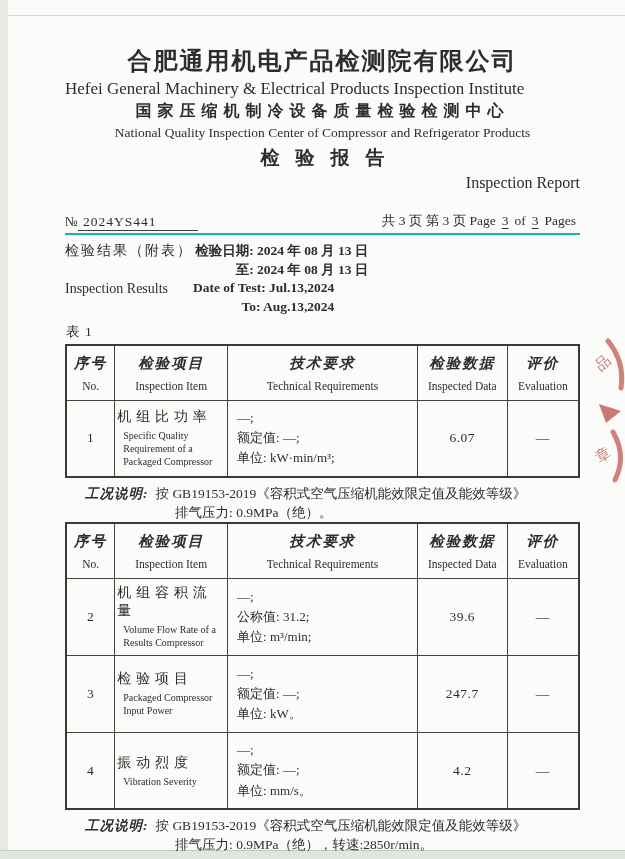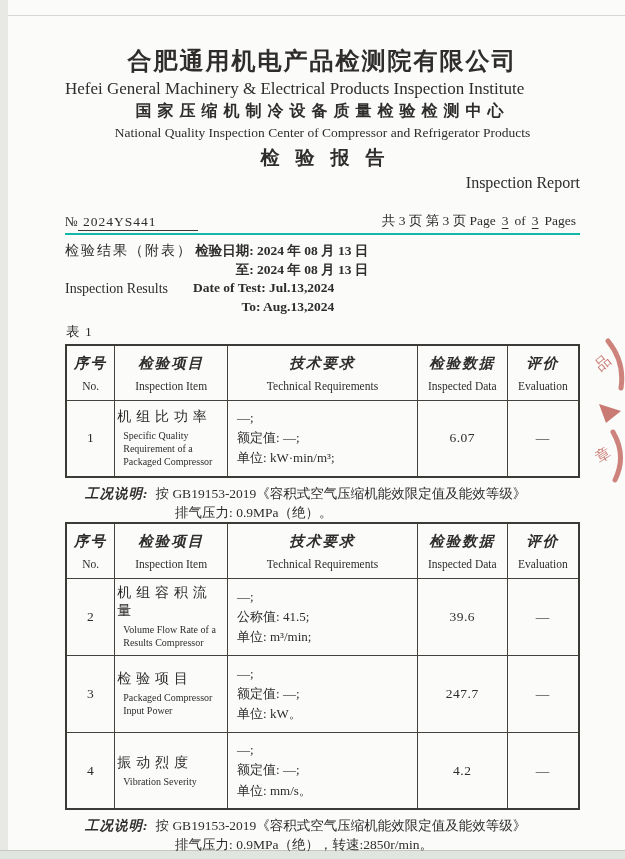--- a/index.html
+++ b/index.html
@@ -210,21 +210,21 @@
       </thead>
       <tbody>
         <tr>
           <td class="no-cell">2</td>
           <td class="item-cell">
             <div class="item-cn">机组容积流量</div>
             <div class="item-en">Volume Flow Rate of a Results Compressor</div>
           </td>
           <td class="req-cell">
             <div>—;</div>
-            <div>公称值: 41.5;</div>
+            <div>公称值: 31.2;</div>
             <div>单位: m³/min;</div>
           </td>
           <td class="data-cell">39.6</td>
           <td class="eval-cell">—</td>
         </tr>
         <tr>
           <td class="no-cell">3</td>
           <td class="item-cell">
             <div class="item-cn">检验项目</div>
             <div class="item-en">Packaged Compressor Input Power</div>

